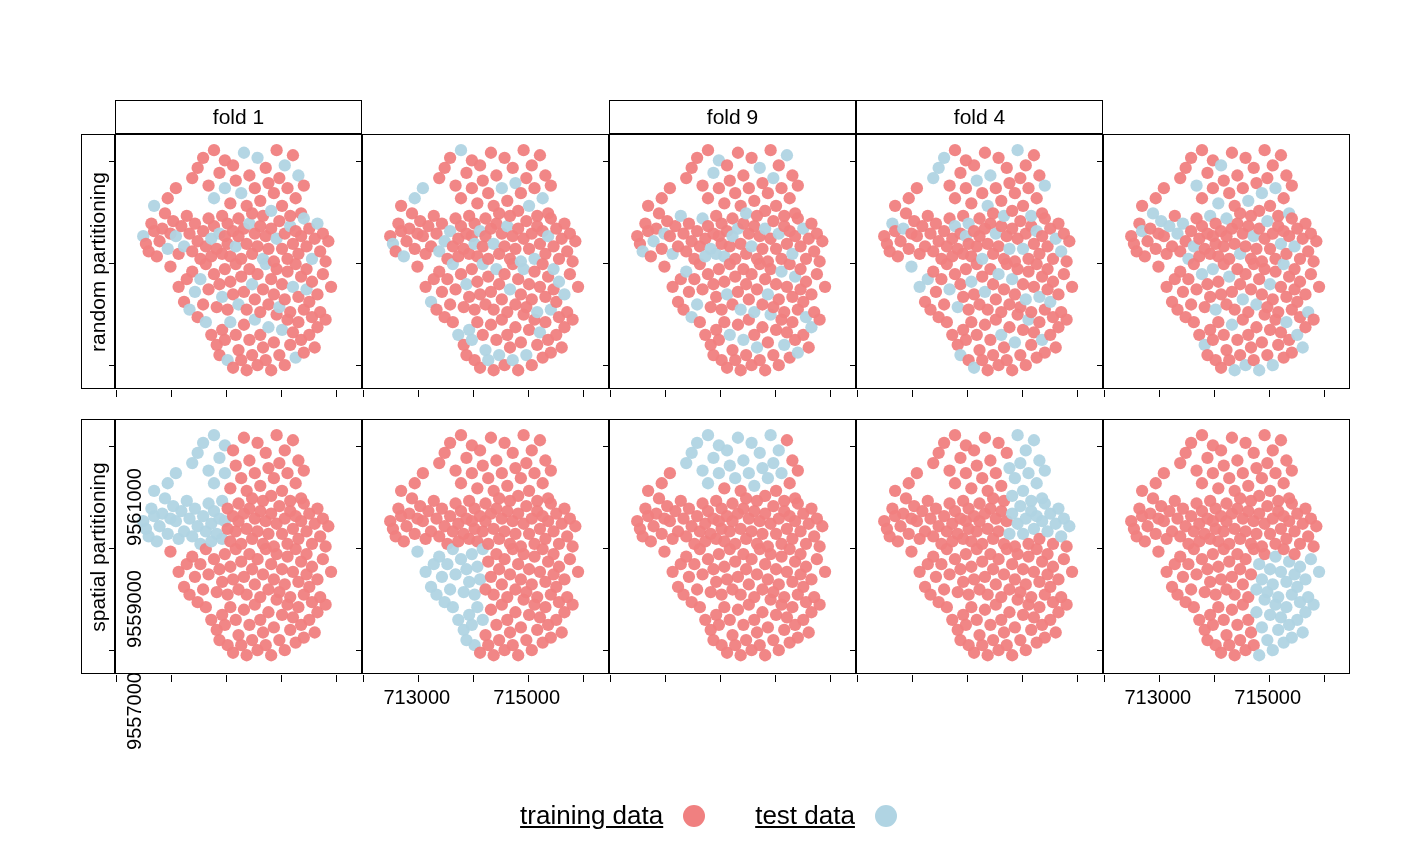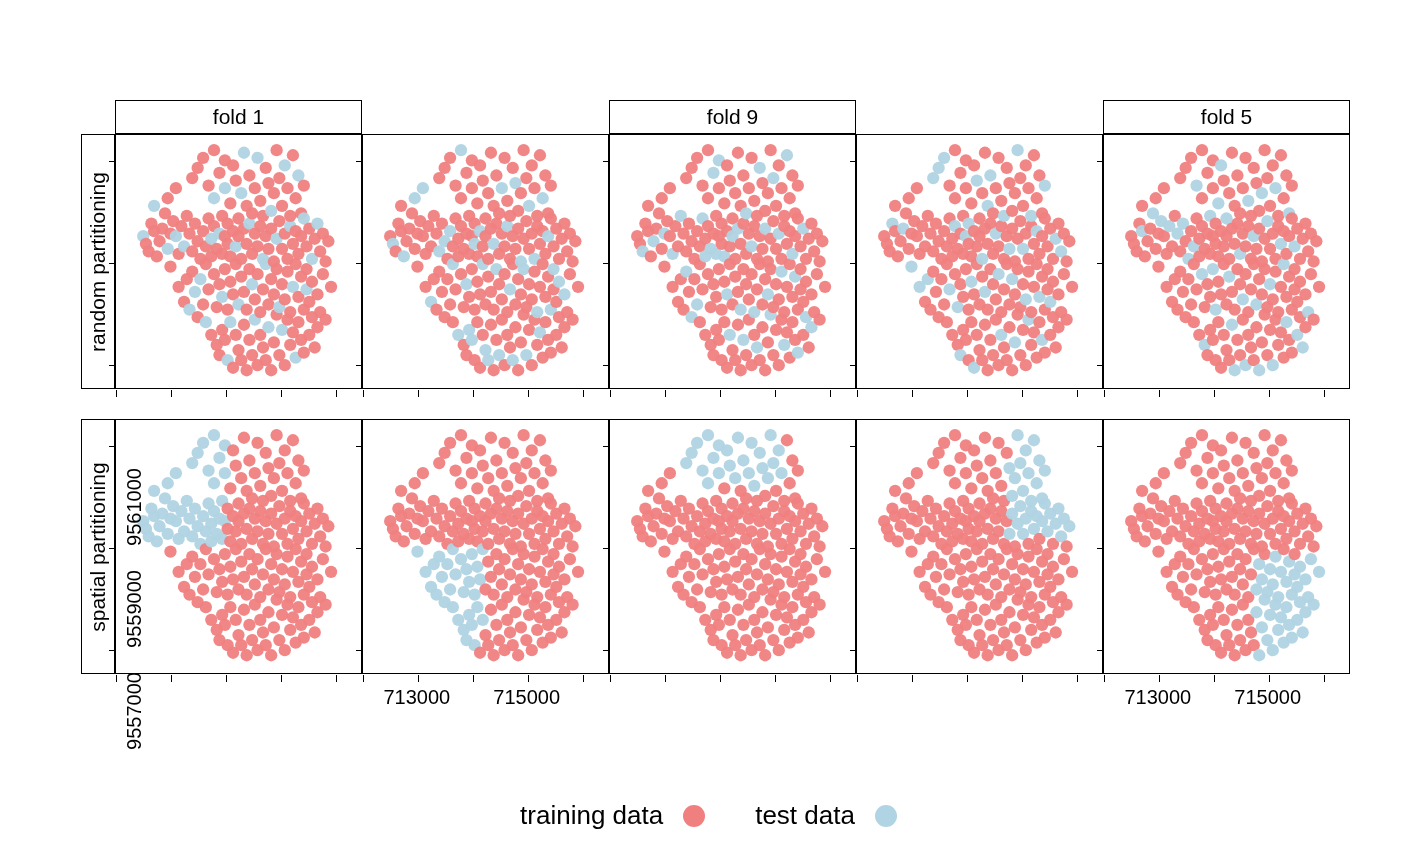--- a/index.html
+++ b/index.html
@@ -100,41 +100,42 @@
   .legend {
     position: absolute;
     left: 0;
     bottom: 35px;
     width: 1417px;
     display: flex;
     justify-content: center;
     align-items: center;
     gap: 50px;
     font-size: 26px;
+    text-decoration: underline;
   }
   .legend .item {
     display: flex;
     align-items: center;
     gap: 20px;
   }
   .legend .swatch {
     width: 22px;
     height: 22px;
     border-radius: 50%;
     display: inline-block;
   }
 </style>
 </head>
 <body>
 
 <div class="figure">
   <div class="grid">
       <div class="col-strip" style="left: 0px;">fold 1</div>
       <div class="col-strip" style="left: 494px;">fold 9</div>
-      <div class="col-strip" style="left: 988px;">fold 5</div>
+      <div class="col-strip" style="left: 741px;">fold 4</div>
       <div class="row-strip" style="top: 34px;">
         <span>random partitioning</span>
       </div>
       <div class="row-strip" style="top: 319px;">
         <span>spatial partitioning</span>
       </div>
       <div class="panel" style="left: 0px; top: 34px;">
         <div class="tick x" style="left: 0px; top: 255px;"></div>
         <div class="tick x" style="left: 54.8889px; top: 255px;"></div>
         <div class="tick x" style="left: 109.778px; top: 255px;"></div>

